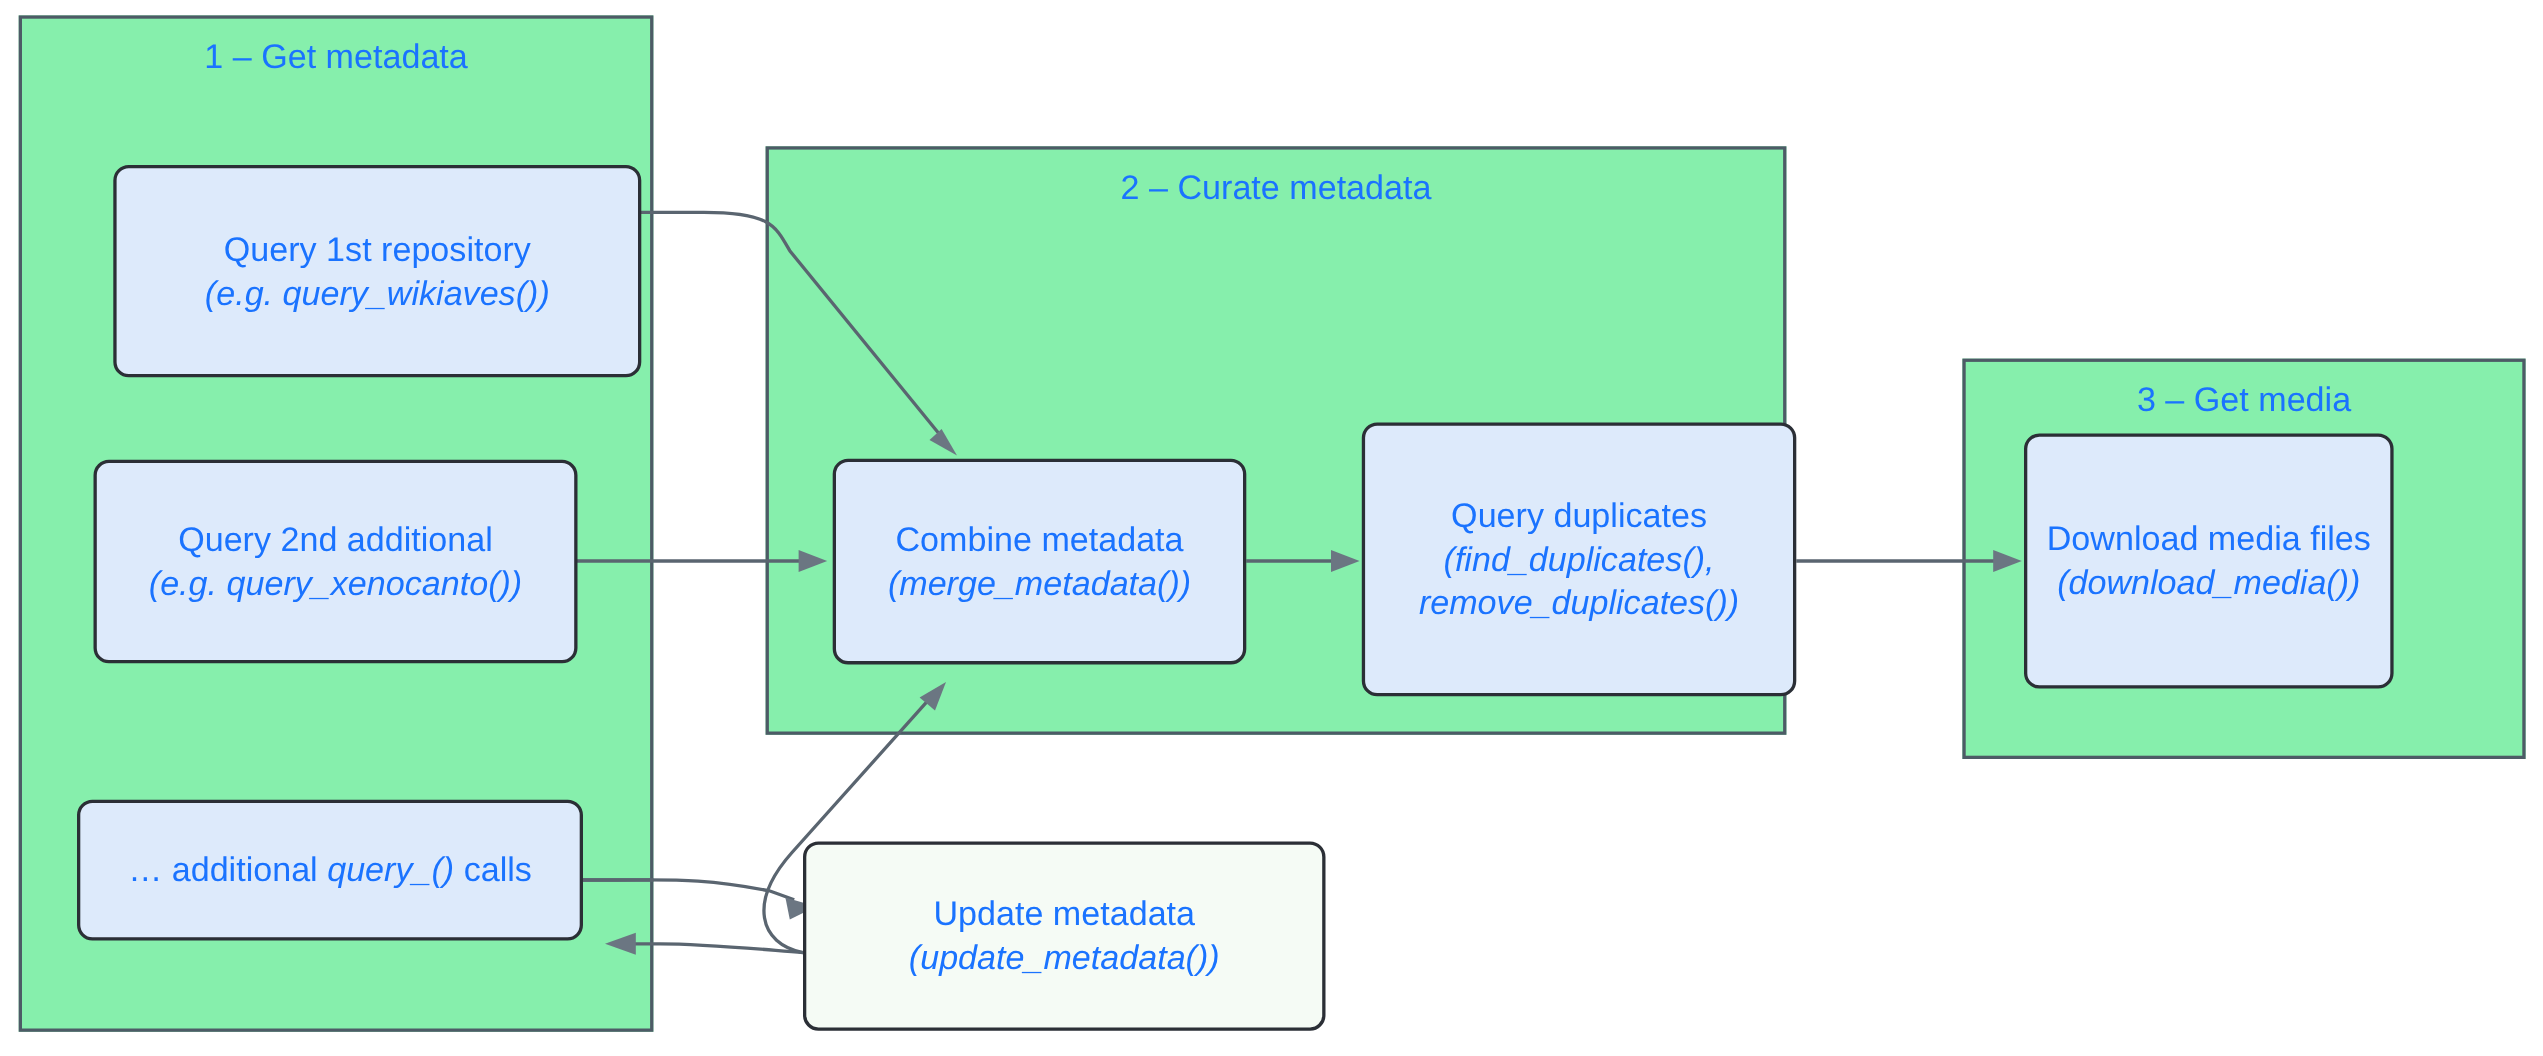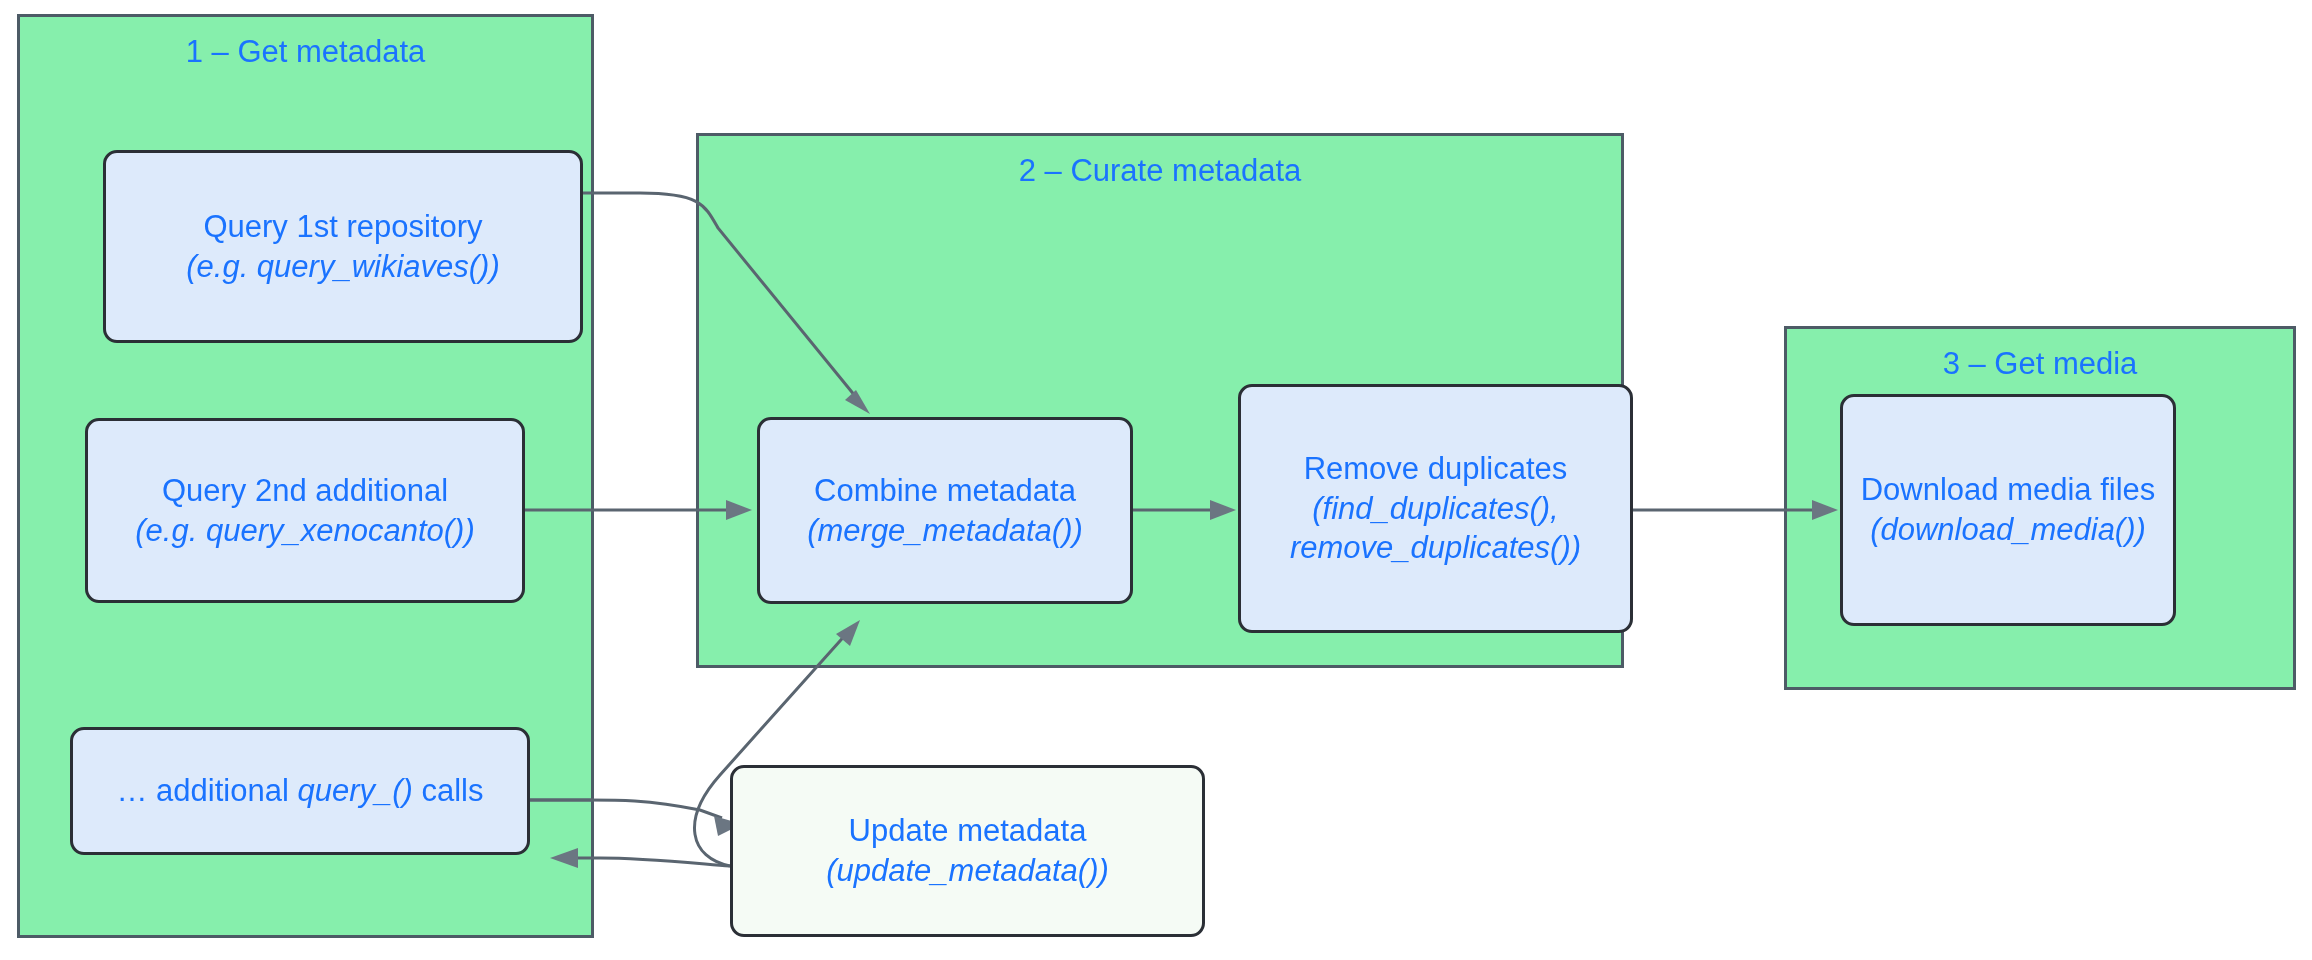--- a/index.html
+++ b/index.html
@@ -128,21 +128,21 @@
   <div class="node" style="left:70px;top:727px;width:460px;height:128px;">
     <span class="ln"><span>… additional </span><span class="it">query_()</span><span> calls</span></span>
   </div>
 
   <div class="node" style="left:757px;top:417px;width:376px;height:187px;">
     <span class="ln">Combine metadata</span>
     <span class="ln it">(merge_metadata())</span>
   </div>
 
   <div class="node" style="left:1238px;top:384px;width:395px;height:249px;">
-    <span class="ln">Remove duplicates</span>
+    <span class="ln">Query duplicates</span>
     <span class="ln it">(find_duplicates(),</span>
     <span class="ln it">remove_duplicates())</span>
   </div>
 
   <div class="node" style="left:1840px;top:394px;width:336px;height:232px;">
     <span class="ln">Download media files</span>
     <span class="ln it">(download_media())</span>
   </div>
 
   <div class="node plain" style="left:730px;top:765px;width:475px;height:172px;">

